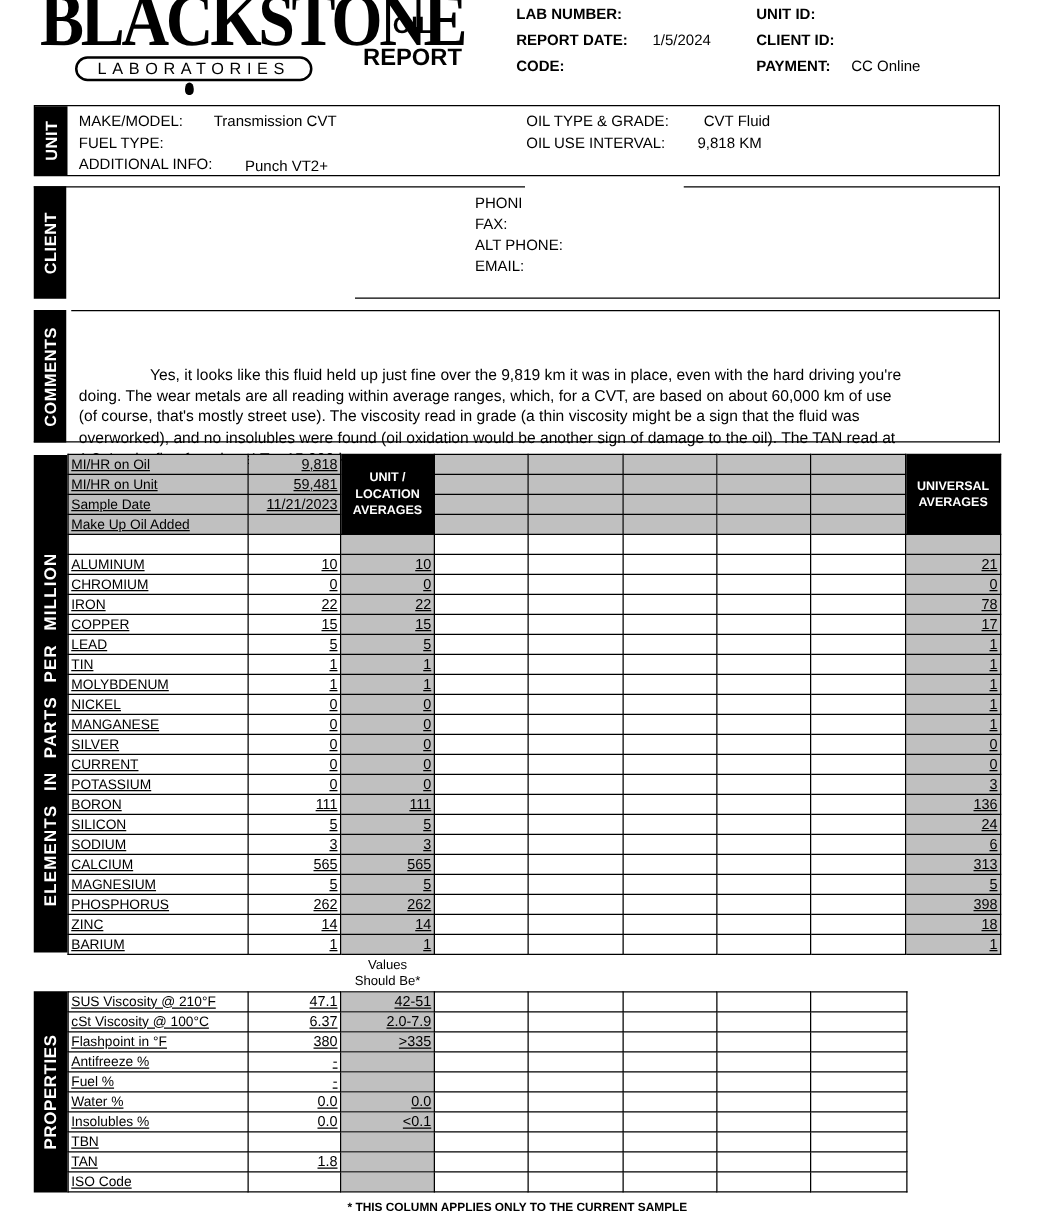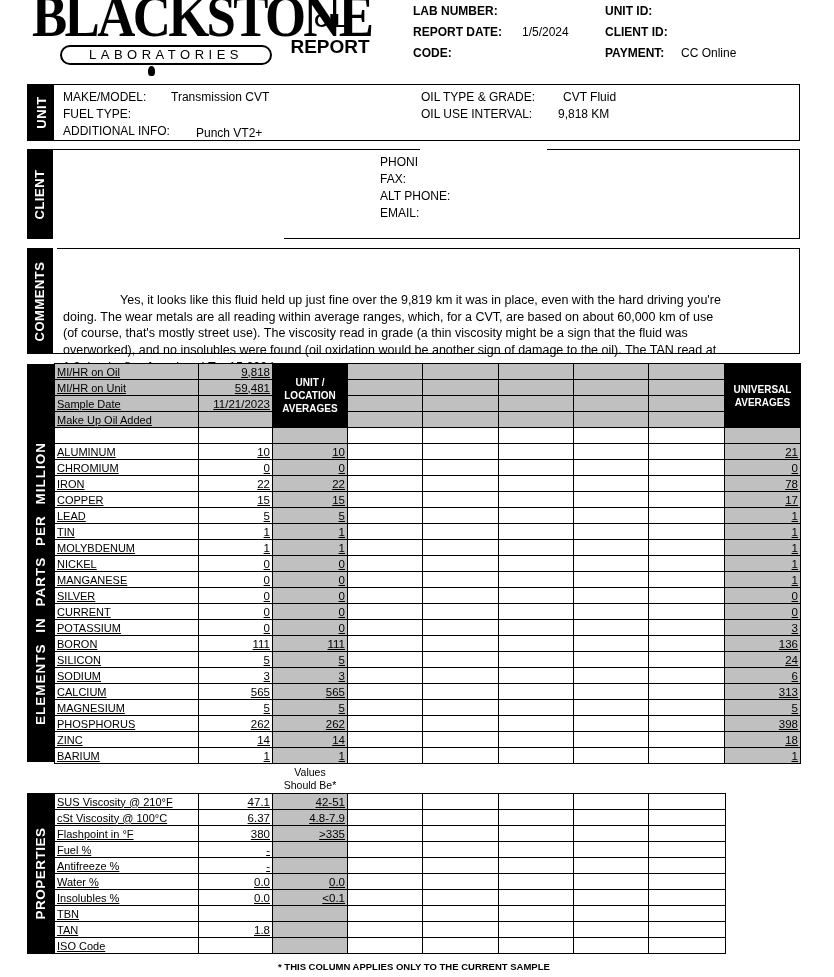--- a/index.html
+++ b/index.html
@@ -1,21 +1,21 @@
 <!DOCTYPE html>
 <html><head>
 <meta charset="utf-8">
 <style>
   * { box-sizing: border-box; margin: 0; padding: 0; }
   body { width: 834px; height: 977px; background: #fff; font-family: "Liberation Sans", sans-serif; color: #000; position: relative; overflow: hidden; }
   .abs { position: absolute; }
   
   .logo { left: 30px; top: 0; width: 222px; height: 78px; }
   .logo-main { position: absolute; left: 2px; top: -14px; font-family: "Liberation Serif", serif; font-weight: bold; font-size: 60px; letter-spacing: -3px; transform: scaleX(0.88); transform-origin: left top; line-height: 1; }
-  .logo-sub { position: absolute; left: 30px; top: 45px; width: 212px; height: 20px; border: 2px solid #000; border-radius: 12px; font-size: 13px; letter-spacing: 4.5px; text-align: center; line-height: 16px; font-weight: normal; }
+  .logo-sub { position: absolute; left: 30px; top: 45px; width: 190px; height: 20px; border: 2px solid #000; border-radius: 12px; font-size: 13px; letter-spacing: 4.5px; text-align: center; line-height: 16px; font-weight: normal; }
   .logo-drop { position: absolute; left: 118px; top: 66px; width: 7px; height: 10px; background: #000; border-radius: 50% 50% 40% 40%; }
   .report-title { left: 283px; top: 8px; width: 94px; text-align: center; font-weight: bold; font-size: 19px; line-height: 26px; }
   .hdr-lbl { font-size: 12px; font-weight: bold; }
   .hdr-val { font-size: 12px; }
   
   .box { border: 1px solid #000; }
   .side { position: absolute; background: #000; color: #fff; font-weight: bold; font-size: 13px; display: flex; align-items: center; justify-content: center; }
   .side span { transform: rotate(-90deg); white-space: nowrap; letter-spacing: 0.5px; }
   .t { font-size: 12px; white-space: nowrap; position: absolute; }
   .comment { left: 63px; top: 252px; width: 665px; font-size: 12.5px; line-height: 16.7px; text-indent: 57px; margin-top: 40px; }
@@ -407,58 +407,58 @@
         <td class="g num">42-51</td>
         <td></td>
         <td></td>
         <td></td>
         <td></td>
         <td></td>
       </tr>
       <tr>
         <td>cSt Viscosity @ 100°C</td>
         <td class="num">6.37</td>
-        <td class="g num">4.8-7.9</td>
+        <td class="g num">2.0-7.9</td>
         <td></td>
         <td></td>
         <td></td>
         <td></td>
         <td></td>
       </tr>
       <tr>
         <td>Flashpoint in °F</td>
         <td class="num">380</td>
         <td class="g num">&gt;335</td>
         <td></td>
         <td></td>
         <td></td>
         <td></td>
         <td></td>
       </tr>
       <tr>
+        <td>Antifreeze %</td>
+        <td class="num">-</td>
+        <td class="g num"></td>
+        <td></td>
+        <td></td>
+        <td></td>
+        <td></td>
+        <td></td>
+      </tr>
+      <tr>
         <td>Fuel %</td>
         <td class="num">-</td>
         <td class="g num"></td>
         <td></td>
         <td></td>
         <td></td>
         <td></td>
         <td></td>
       </tr>
       <tr>
-        <td>Antifreeze %</td>
-        <td class="num">-</td>
-        <td class="g num"></td>
-        <td></td>
-        <td></td>
-        <td></td>
-        <td></td>
-        <td></td>
-      </tr>
-      <tr>
         <td>Water %</td>
         <td class="num">0.0</td>
         <td class="g num">0.0</td>
         <td></td>
         <td></td>
         <td></td>
         <td></td>
         <td></td>
       </tr>
       <tr>

